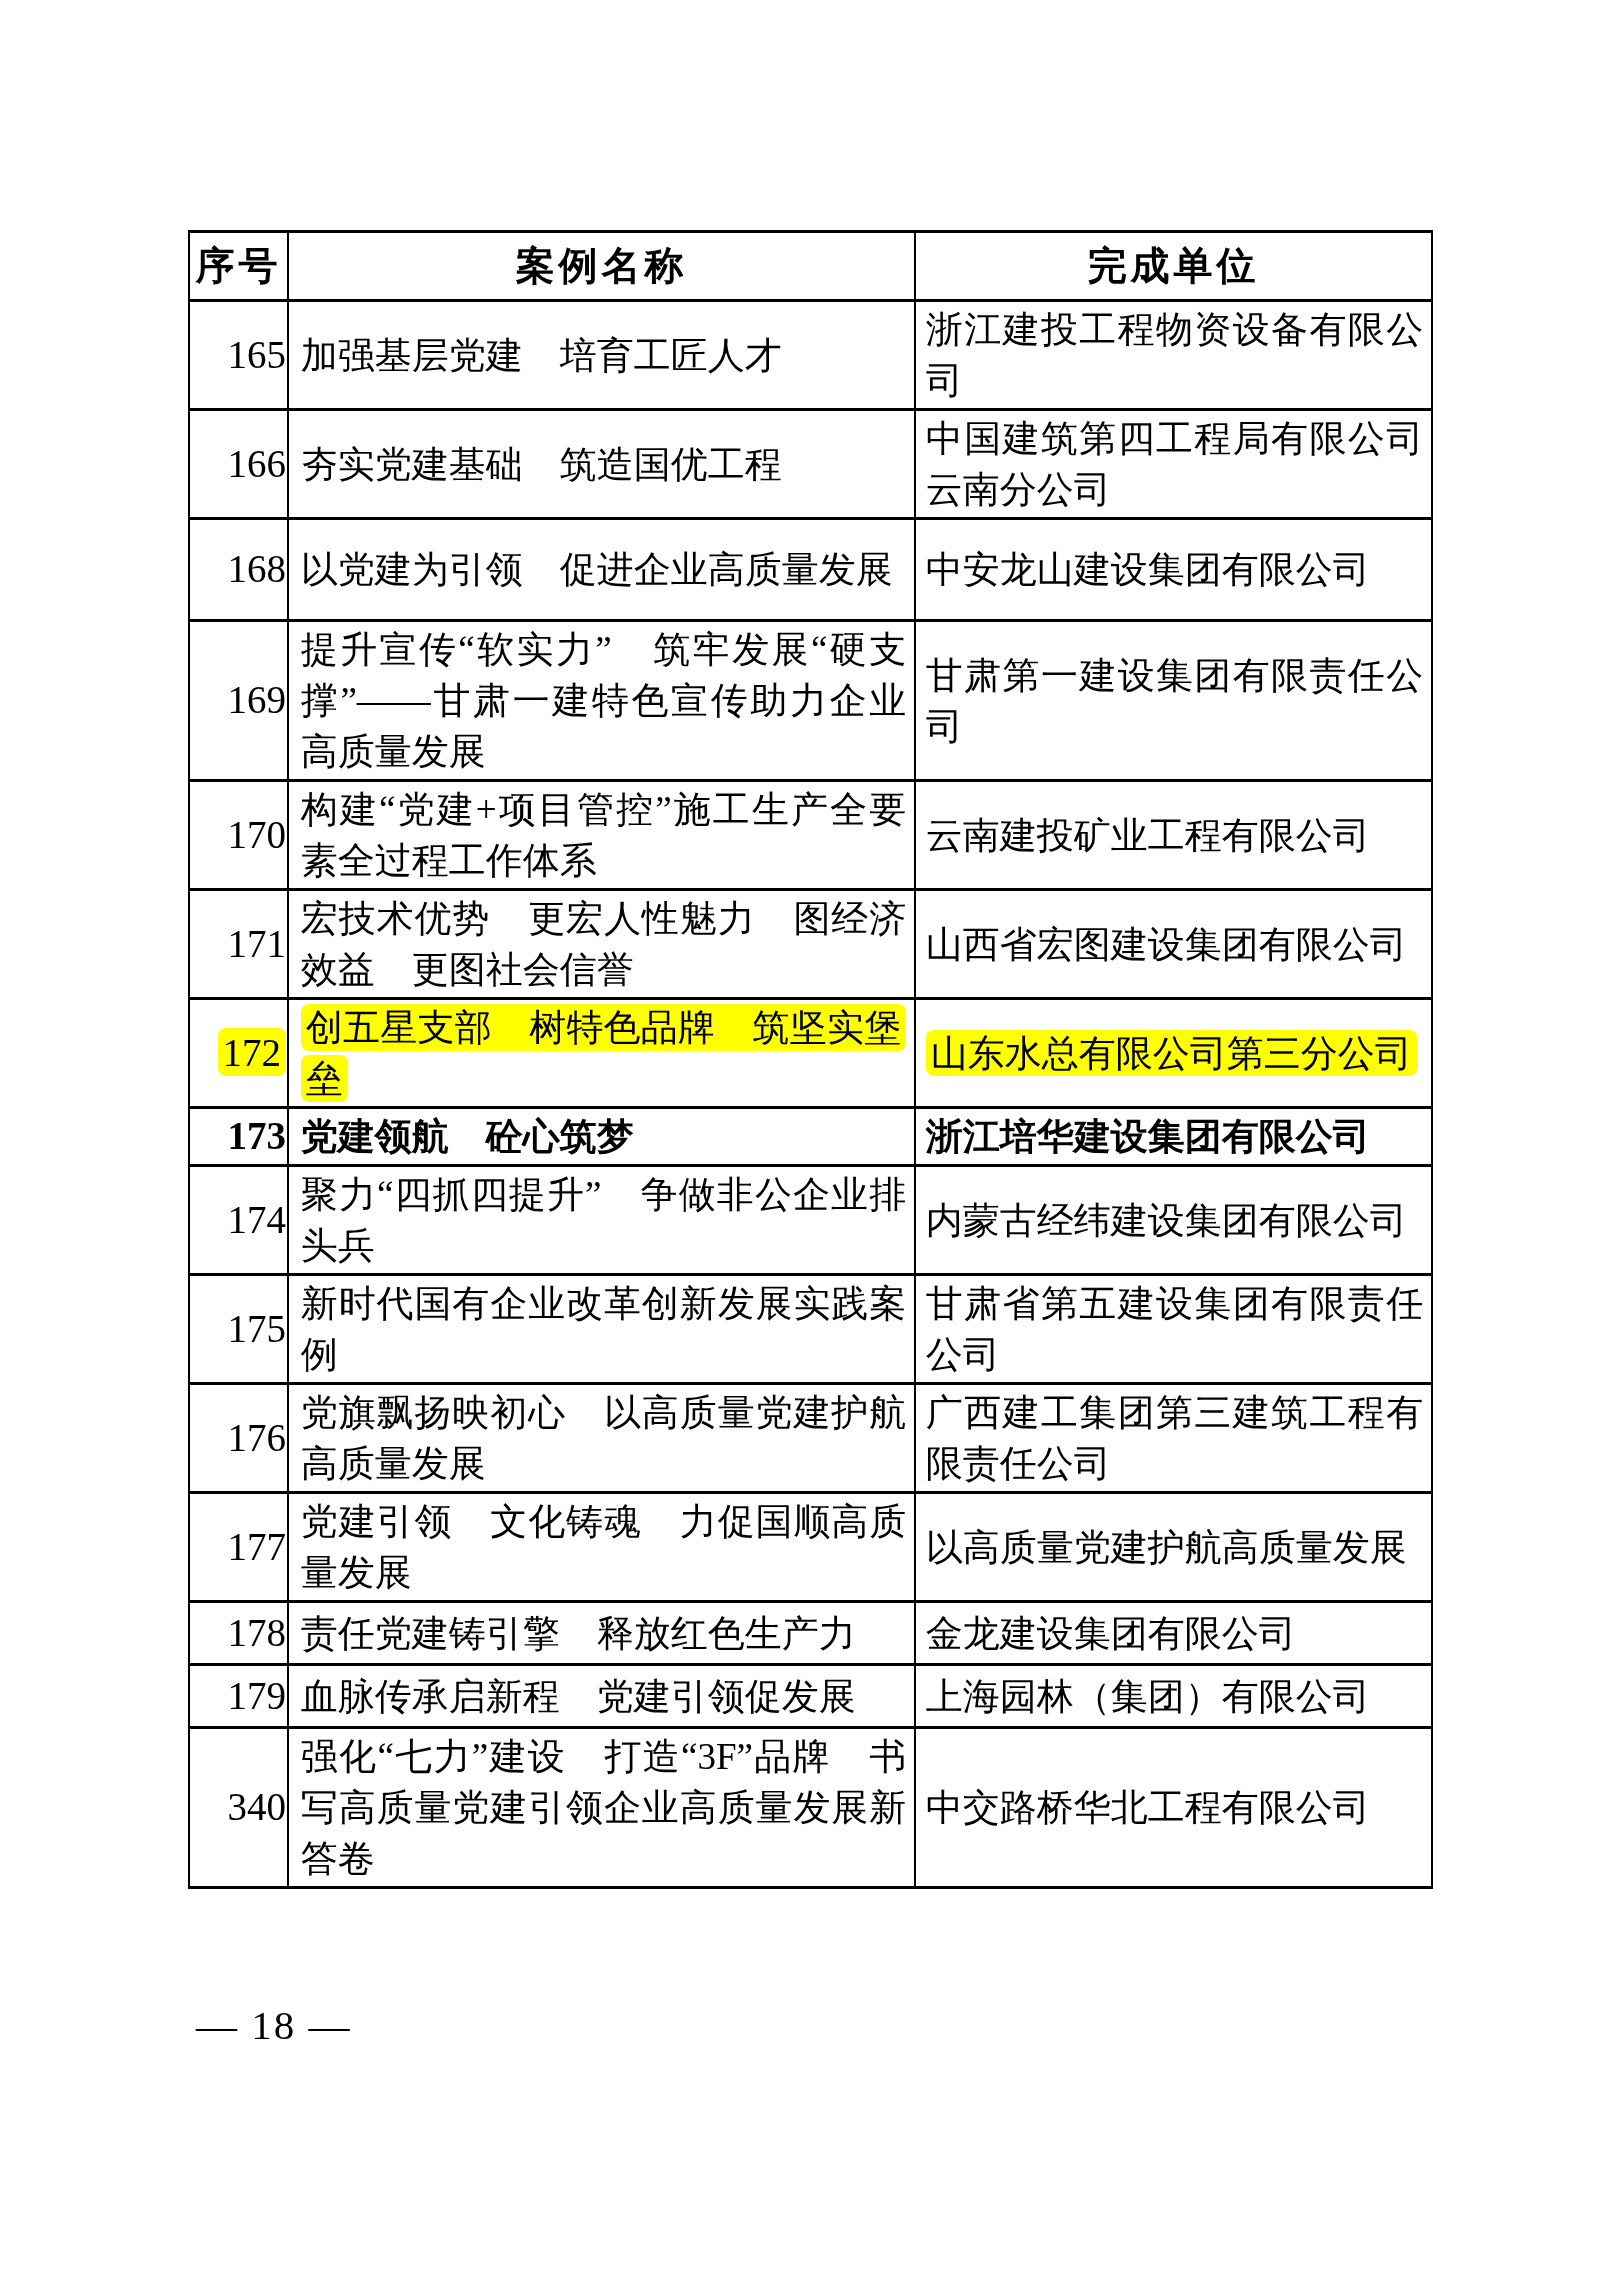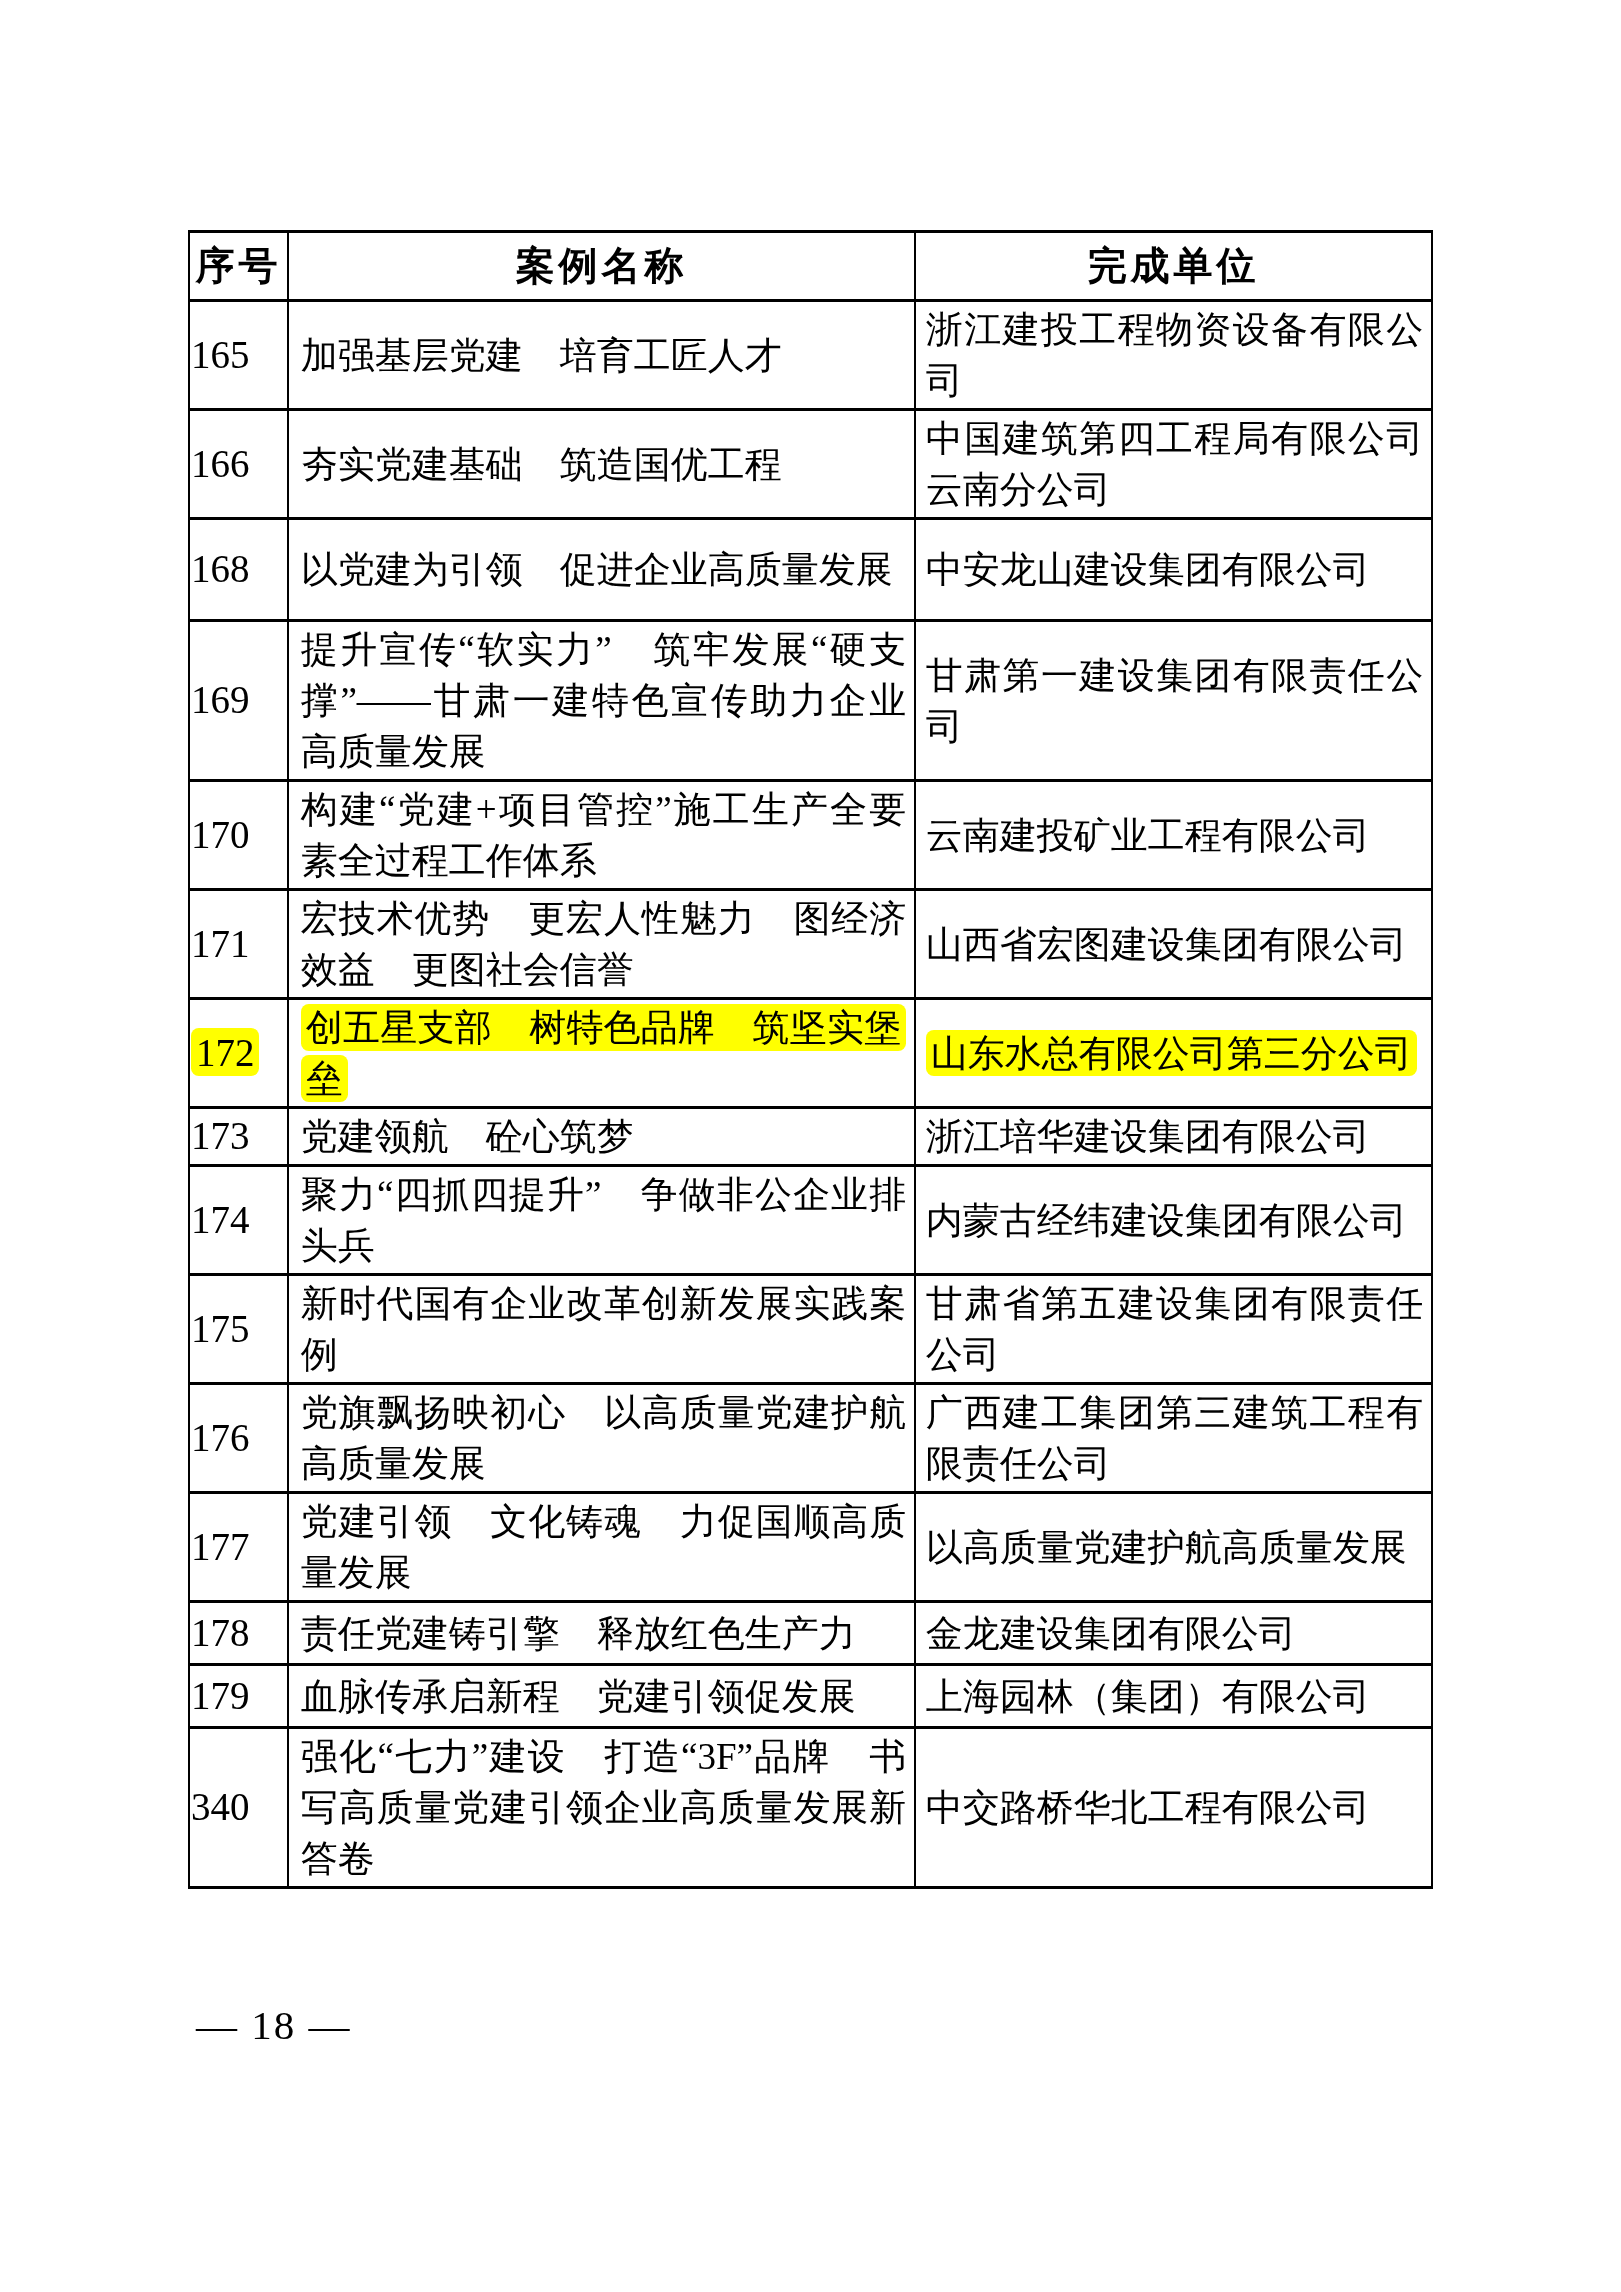--- a/index.html
+++ b/index.html
@@ -42,21 +42,21 @@
   }
   table.cases-table th {
     height: 64px;
     font-size: 39px;
     font-weight: bold;
     text-align: center;
     letter-spacing: 3.9px;
     line-height: 1.1;
   }
   td.cell-no {
-    text-align: left;
+    text-align: right;
     font-size: 39px;
     line-height: 1.1;
   }
   td.cell-name, td.cell-unit {
     font-size: 37px;
     line-height: 51px;
     text-align: justify;
     padding: 2px 7.8px 2px 11.8px;
   }
   td.cell-unit { padding-left: 9.8px; }
@@ -122,21 +122,21 @@
         <tr style="height: 98px;">
           <td class="cell-no"><span>171</span></td>
           <td class="cell-name"><span>宏技术优势　更宏人性魅力　图经济效益　更图社会信誉</span></td>
           <td class="cell-unit"><span>山西省宏图建设集团有限公司</span></td>
         </tr>
         <tr style="height: 98px;">
           <td class="cell-no"><span class="hl">172</span></td>
           <td class="cell-name"><span class="hl">创五星支部　树特色品牌　筑坚实堡垒</span></td>
           <td class="cell-unit"><span class="hl">山东水总有限公司第三分公司</span></td>
         </tr>
-        <tr style="height: 58px;">
+        <tr style="height: 58px; font-weight: bold;">
           <td class="cell-no"><span>173</span></td>
           <td class="cell-name"><span>党建领航　砼心筑梦</span></td>
           <td class="cell-unit"><span>浙江培华建设集团有限公司</span></td>
         </tr>
         <tr style="height: 100px;">
           <td class="cell-no"><span>174</span></td>
           <td class="cell-name"><span>聚力“四抓四提升”　争做非公企业排头兵</span></td>
           <td class="cell-unit"><span>内蒙古经纬建设集团有限公司</span></td>
         </tr>
         <tr style="height: 98px;">

